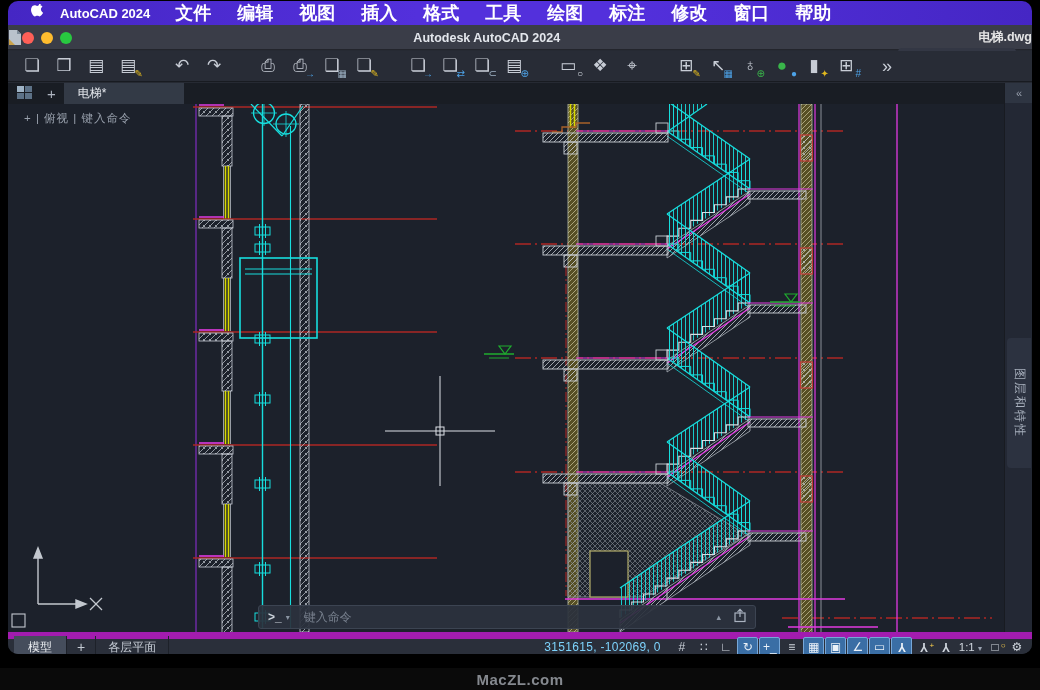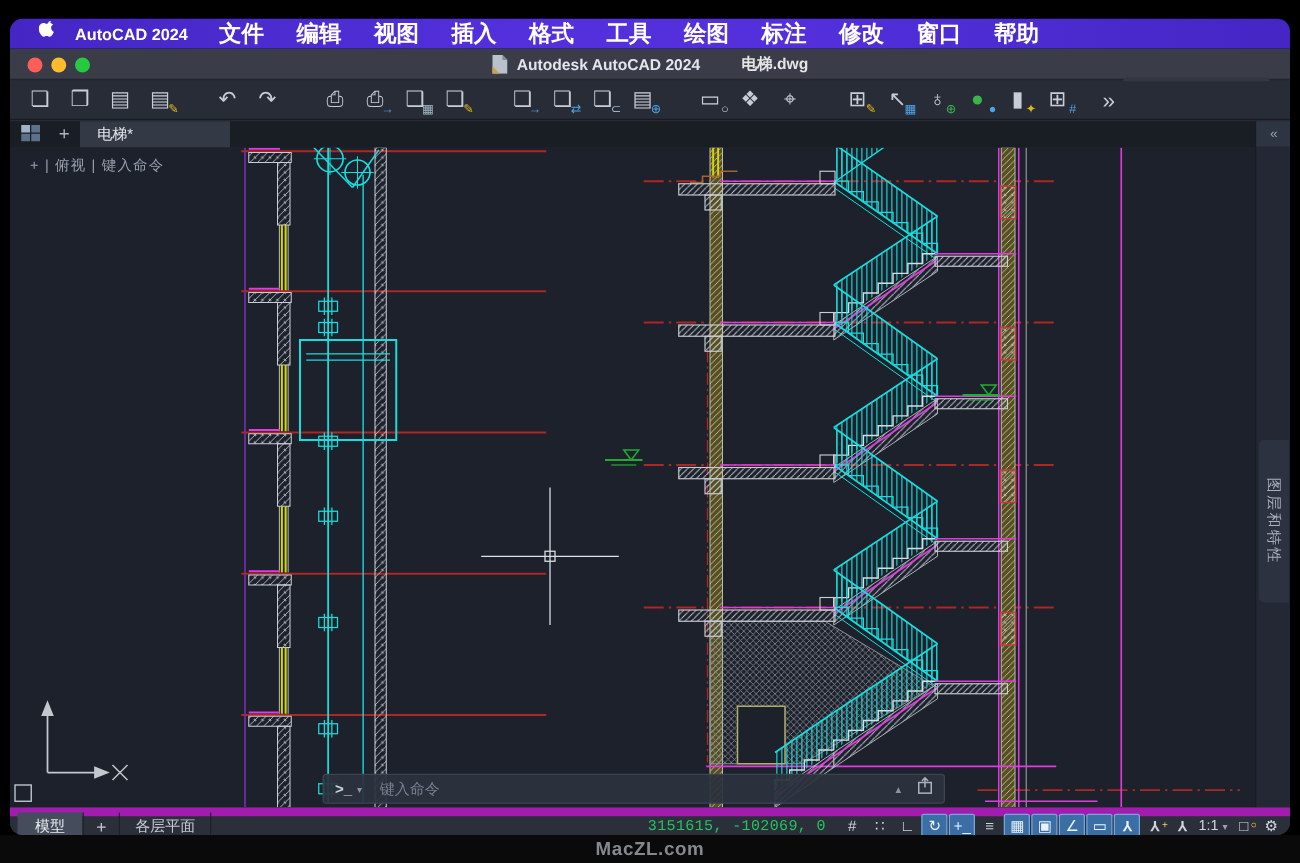--- a/index.html
+++ b/index.html
@@ -1,36 +1,36 @@
 <!DOCTYPE html>
 <html><head>
 <meta charset="utf-8">
 <style>
   * { margin:0; padding:0; box-sizing:border-box; }
   html,body { width:1040px; height:690px; background:#000; overflow:hidden;
     font-family:"Liberation Sans","DejaVu Sans",sans-serif; }
-  #screen { position:absolute; left:8px; top:15px; width:1024px; height:468px; }
+  #screen { position:absolute; left:8px; top:1px; width:1024px; height:468px; }
 
   
   #menubar { position:absolute; left:0; top:0; width:1024px; height:24px;
     background:linear-gradient(90deg,#4526c4,#5330dc 40%,#5330dc 60%,#4526c4);
     border-radius:10px 10px 0 0; display:flex; align-items:center; color:#fff; }
   .apple { width:30px; text-align:center; margin-left:14px; }
   .appname { font-weight:bold; font-size:13px; margin:0 12px 0 8px; }
   .menu-item { font-size:18px; padding:0 13px; font-weight:600; }
 
   
   #window { position:absolute; left:0; top:24px; width:1024px; height:629px;
     background:#262a33; border-radius:0 0 10px 10px; overflow:hidden; }
 
   #titlebar { position:absolute; left:0; top:0; width:1024px; height:25px;
     background:#3a3d48; border-bottom:1px solid #23252c; }
   .tl { position:absolute; top:6.5px; width:12px; height:12px; border-radius:50%; }
   #title-center { position:absolute; top:0; left:0; right:0; height:25px;
-    display:flex; align-items:center; justify-content:center; gap:7px; }
+    display:flex; align-items:center; justify-content:space-between; gap:7px; }
   #title-center .t-app { color:#e3e6ec; font-size:12.5px; font-weight:bold; }
   #title-center .t-file { color:#e5e5e5; font-size:12.5px; font-weight:bold; margin-left:26px; }
   #login-btn { position:absolute; right:16px; top:3px; width:118px; height:19px;
     background:#333744; border-radius:4px; display:flex; align-items:center;
     color:#dfe3e9; font-size:12px; gap:6px; padding:0 6px;margin-top:20px; }
   #login-btn .caret { margin-left:auto; font-size:9px; color:#9aa2b0; }
 
   
   #toolbar { position:absolute; left:0; top:26px; width:1024px; height:31px;
     background:#282c36; border-bottom:1px solid #181b21; display:flex; align-items:center; }
@@ -71,21 +71,21 @@
   
   #statusbar { position:absolute; left:0; top:607px; width:1024px; height:22px;
     background:#2a2f3a; border-top:7px solid #a21caf; display:flex; align-items:center; }
   #model-tab { background:#454d5c; color:#e8ebef; font-size:12px; height:22px;
     line-height:22px; padding:0 14px; margin-left:6px; }
   #sb-plus { color:#c3c9d2; font-size:14px; padding:0 10px; border-left:1px solid #1d2129;
     border-right:1px solid #1d2129; height:22px; line-height:22px; }
   #layout-tab { color:#c3c9d2; font-size:12px; height:22px; line-height:22px;
     padding:0 12px; border-right:1px solid #1d2129; }
   #sb-right { margin-left:auto; display:flex; align-items:center; height:22px; margin-right:4px; }
-  #coords { color:#22c55e; font-size:12px; margin-right:10px; letter-spacing:0.3px;font-family:Liberation Mono, monospace; }
+  #coords { color:#7dd3fc; font-size:12px; margin-right:10px; letter-spacing:0.3px; }
   .sb-btn { position:relative; min-width:21px; height:20px; margin:0 0.5px; color:#cfd5dd;
     font-size:12px; line-height:20px; text-align:center; border-radius:2px; padding:0 2px; }
   .sb-btn.active { background:#3a6ea5; border:1px solid #77a7d8; line-height:18px; color:#eaf1f8; }
   .sb-btn .rot { display:inline-block; transform:rotate(180deg); font-weight:bold; }
   .sb-btn .sb-accent { position:absolute; right:0px; top:-1px; font-size:8px; color:#ffd34d; }
   #sb-scale { color:#cfd5dd; font-size:11.5px; margin:0 2px; }
   #sb-scale .caret { font-size:8px; color:#9aa2b0; }
 
   
   #right-strip { position:absolute; left:996px; top:58px; width:28px; height:549px;

